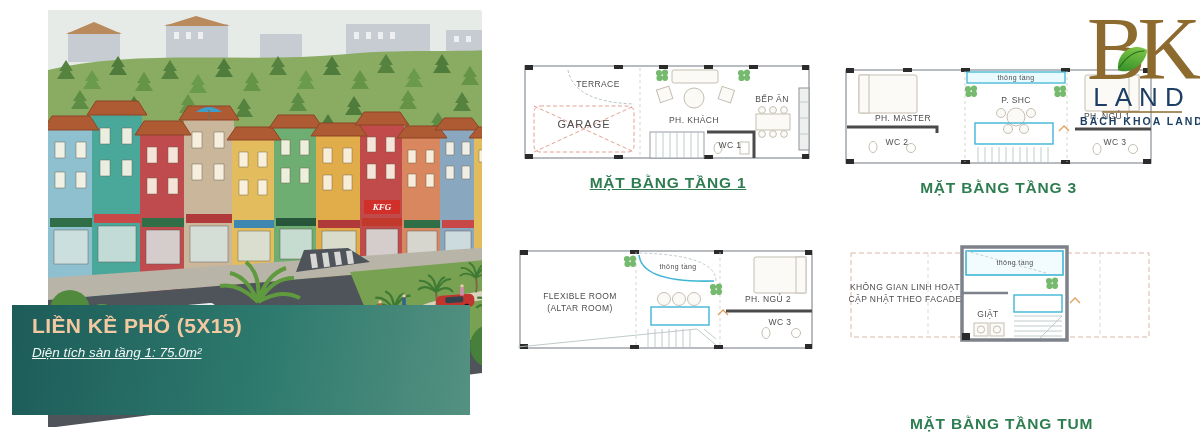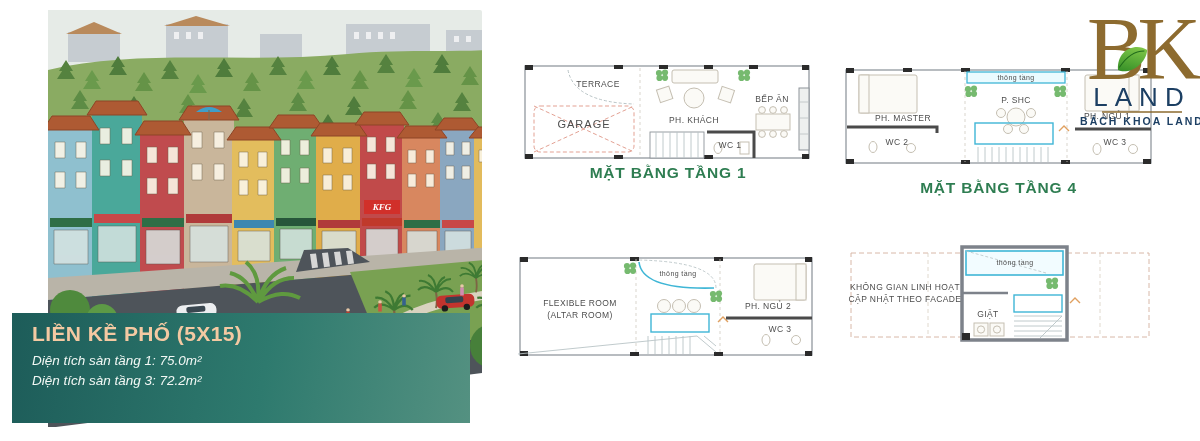--- a/index.html
+++ b/index.html
@@ -1,36 +1,36 @@
 <!DOCTYPE html>
 <html><head>
 <meta charset="utf-8">
 <style>
   html,body{margin:0;padding:0;background:#ffffff;}
   .canvas{position:relative;width:1200px;height:441px;background:#fff;overflow:hidden;
           font-family:"Liberation Sans",sans-serif;}
   
   .hero{position:absolute;left:12px;top:10px;width:434px;height:417px;overflow:hidden;border-radius:2px;padding-left:36px;}
   .hero svg{display:block;}
-  .overlay{position:absolute;left:0;bottom:4px;width:458px;height:110px;box-sizing:border-box;
+  .overlay{position:absolute;left:0;bottom:12px;width:458px;height:110px;box-sizing:border-box;
            background:linear-gradient(100deg,#1d5c59 0%,#2e7a6e 55%,#549181 100%);}
   .overlay-title{position:absolute;left:20px;top:9px;font-size:21px;font-weight:700;
                  color:#f4c9a2;letter-spacing:.4px;}
-  .specs{font-style:italic;font-size:13.5px;line-height:19.5px;color:#f2f8f5;font-weight:500;}
+  .specs{font-style:italic;font-size:13.5px;line-height:19.5px;color:#f2f8f5;font-weight:500;text-decoration:underline;}
   .specs-left{position:absolute;left:20px;top:38px;}
   .specs-right{position:absolute;left:230px;top:57.5px;}
   
   .plan{position:absolute;display:flex;flex-direction:column;align-items:center;}
   .plan svg{display:block;}
   .plan-caption{color:#2e7d51;font-weight:700;font-size:15.5px;letter-spacing:.8px;white-space:nowrap;}
   #plan1{left:522px;top:62px;width:292px;}
   #plan2{left:845px;top:55px;width:307px;}
-  #plan3{left:518px;top:256px;width:296px;}
+  #plan3{left:518px;top:249px;width:296px;}
   #plan4{left:848px;top:245px;width:307px;gap:48px;}
-  #plan1 .plan-caption{margin-top:2px;}
+  #plan1 .plan-caption{margin-top:12px;text-decoration:underline;}
   #plan2 .plan-caption{margin-top:14px;}
   #plan3 .plan-caption{margin-top:18px;}
   #plan4 .plan-caption{margin-top:22px;}
   
   .room-label{fill:#4d4d4d;font-family:"Liberation Sans",sans-serif;font-size:8.5px;letter-spacing:.4px;}
   .room-label.big{font-size:11px;letter-spacing:1px;}
   .room-label.tiny{font-size:7px;}
   
   .logo{position:absolute;left:1080px;top:4px;width:120px;height:128px;z-index:5;}
 </style>
@@ -286,21 +286,20 @@
         <circle cx="22" cy="300" r="20" fill="#4f8a3d"></circle>
         <circle cx="54" cy="310" r="16" fill="#5d9a46"></circle>
         <circle cx="444" cy="336" r="22" fill="#47803a"></circle>
       </g>
     </svg>
 
     <div class="overlay">
       <div class="overlay-title">LIỀN KỀ PHỐ (5X15)</div>
       <div class="specs specs-left">
         <div>Diện tích sàn tầng 1: 75.0m²</div>
-        <div>Diện tích sàn tầng 3: 72.2m²</div>
       </div>
     </div>
   </div>
 
   <div class="plan" id="plan1">
     <svg width="292" height="100" viewBox="0 0 292 100">
       <defs>
         <g id="plant">
             <circle cx="-3" cy="-2" r="3.1"></circle>
             <circle cx="3" cy="-2.5" r="3.1"></circle>
@@ -453,21 +452,21 @@
       <use href="#plant" x="126" y="36" fill="#5fae57" opacity=".85"></use>
       <use href="#plant" x="215" y="36" fill="#5fae57" opacity=".85"></use>
 
       <text class="room-label tiny" x="171" y="25" text-anchor="middle">thông tầng</text>
       <text class="room-label" x="58" y="66" text-anchor="middle">PH. MASTER</text>
       <text class="room-label" x="52" y="90" text-anchor="middle">WC 2</text>
       <text class="room-label" x="171" y="48" text-anchor="middle">P. SHC</text>
       <text class="room-label" x="262" y="64" text-anchor="middle">PH. NGỦ 1</text>
       <text class="room-label" x="270" y="90" text-anchor="middle">WC 3</text>
     </svg>
-    <div class="plan-caption">MẶT BẰNG TẦNG 4</div>
+    <div class="plan-caption">MẶT BẰNG TẦNG 3</div>
   </div>
 
   <div class="plan" id="plan3">
     <svg width="296" height="102" viewBox="0 0 296 102">
       <rect x="2" y="2" width="292" height="97" fill="#ffffff" stroke="#9aa0a6" stroke-width="1.4"></rect>
       <g fill="#2b2b2b">
         <rect x="2" y="1" width="8" height="5"></rect>
           <rect x="112" y="1" width="9" height="4"></rect>
           <rect x="196" y="1" width="9" height="4"></rect>
           <rect x="287" y="1" width="7" height="5"></rect>
@@ -561,20 +560,21 @@
         <path d="M222,58 l5,-5 l5,5" fill="none" stroke="#e0a060" stroke-width="1.4"></path>
       </g>
       <rect x="114" y="88" width="8" height="7" fill="#2b2b2b"></rect>
       <use href="#plant" x="204" y="38" fill="#5fae57" opacity=".85"></use>
 
       <text class="room-label tiny" x="167" y="20" text-anchor="middle">thông tầng</text>
       <text class="room-label" x="57" y="45" text-anchor="middle">KHÔNG GIAN LINH HOẠT</text>
       <text class="room-label" x="57" y="57" text-anchor="middle">CẬP NHẬT THEO FACADE</text>
       <text class="room-label" x="140" y="72" text-anchor="middle">GIẶT</text>
     </svg>
+    <div class="plan-caption">MẶT BẰNG TẦNG TUM</div>
   </div>
 
   <div class="logo">
     <svg width="120" height="128" viewBox="0 0 120 128">
       <defs>
         <linearGradient id="leafg" x1="0" y1="1" x2="1" y2="0">
           <stop offset="0" stop-color="#2e8a24"></stop>
             <stop offset="1" stop-color="#8cd04e"></stop>
         </linearGradient>
       </defs>

